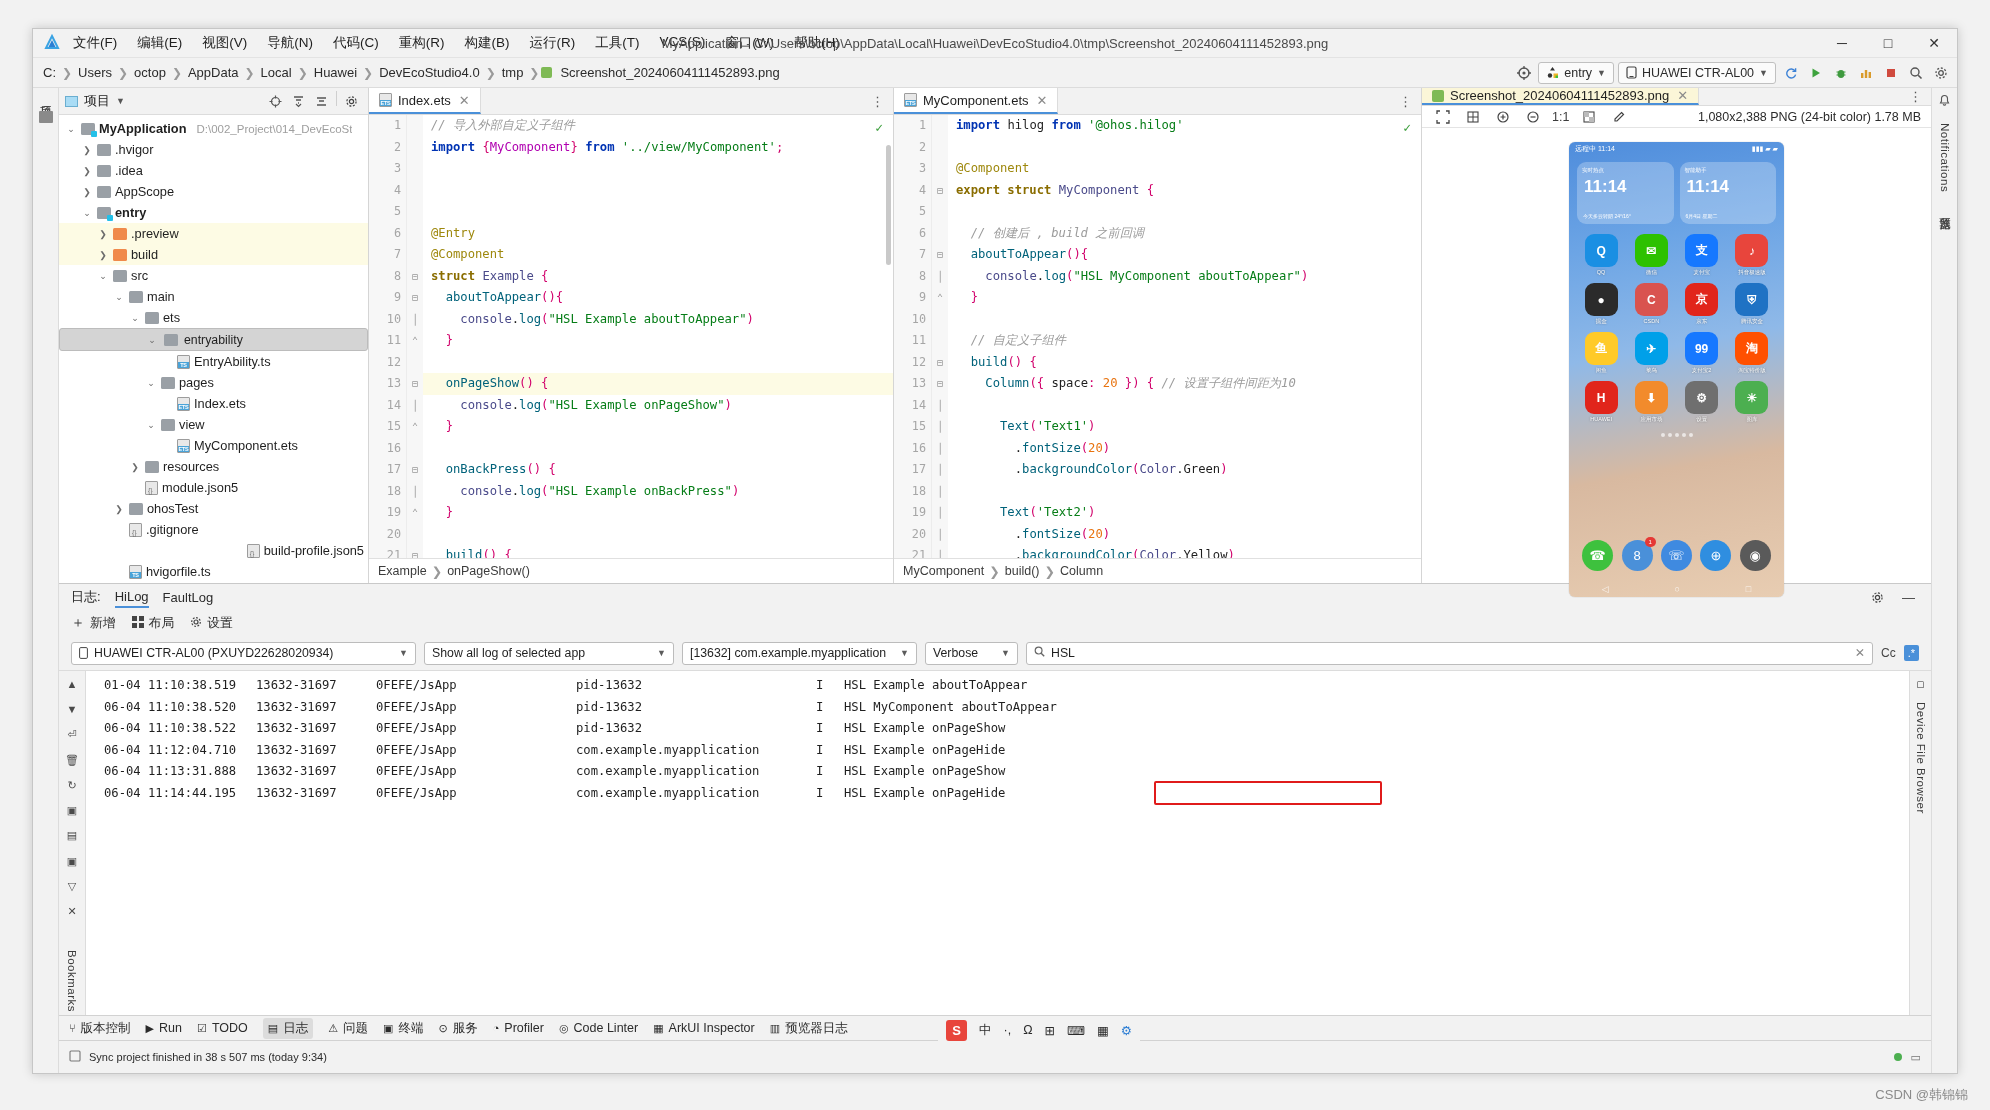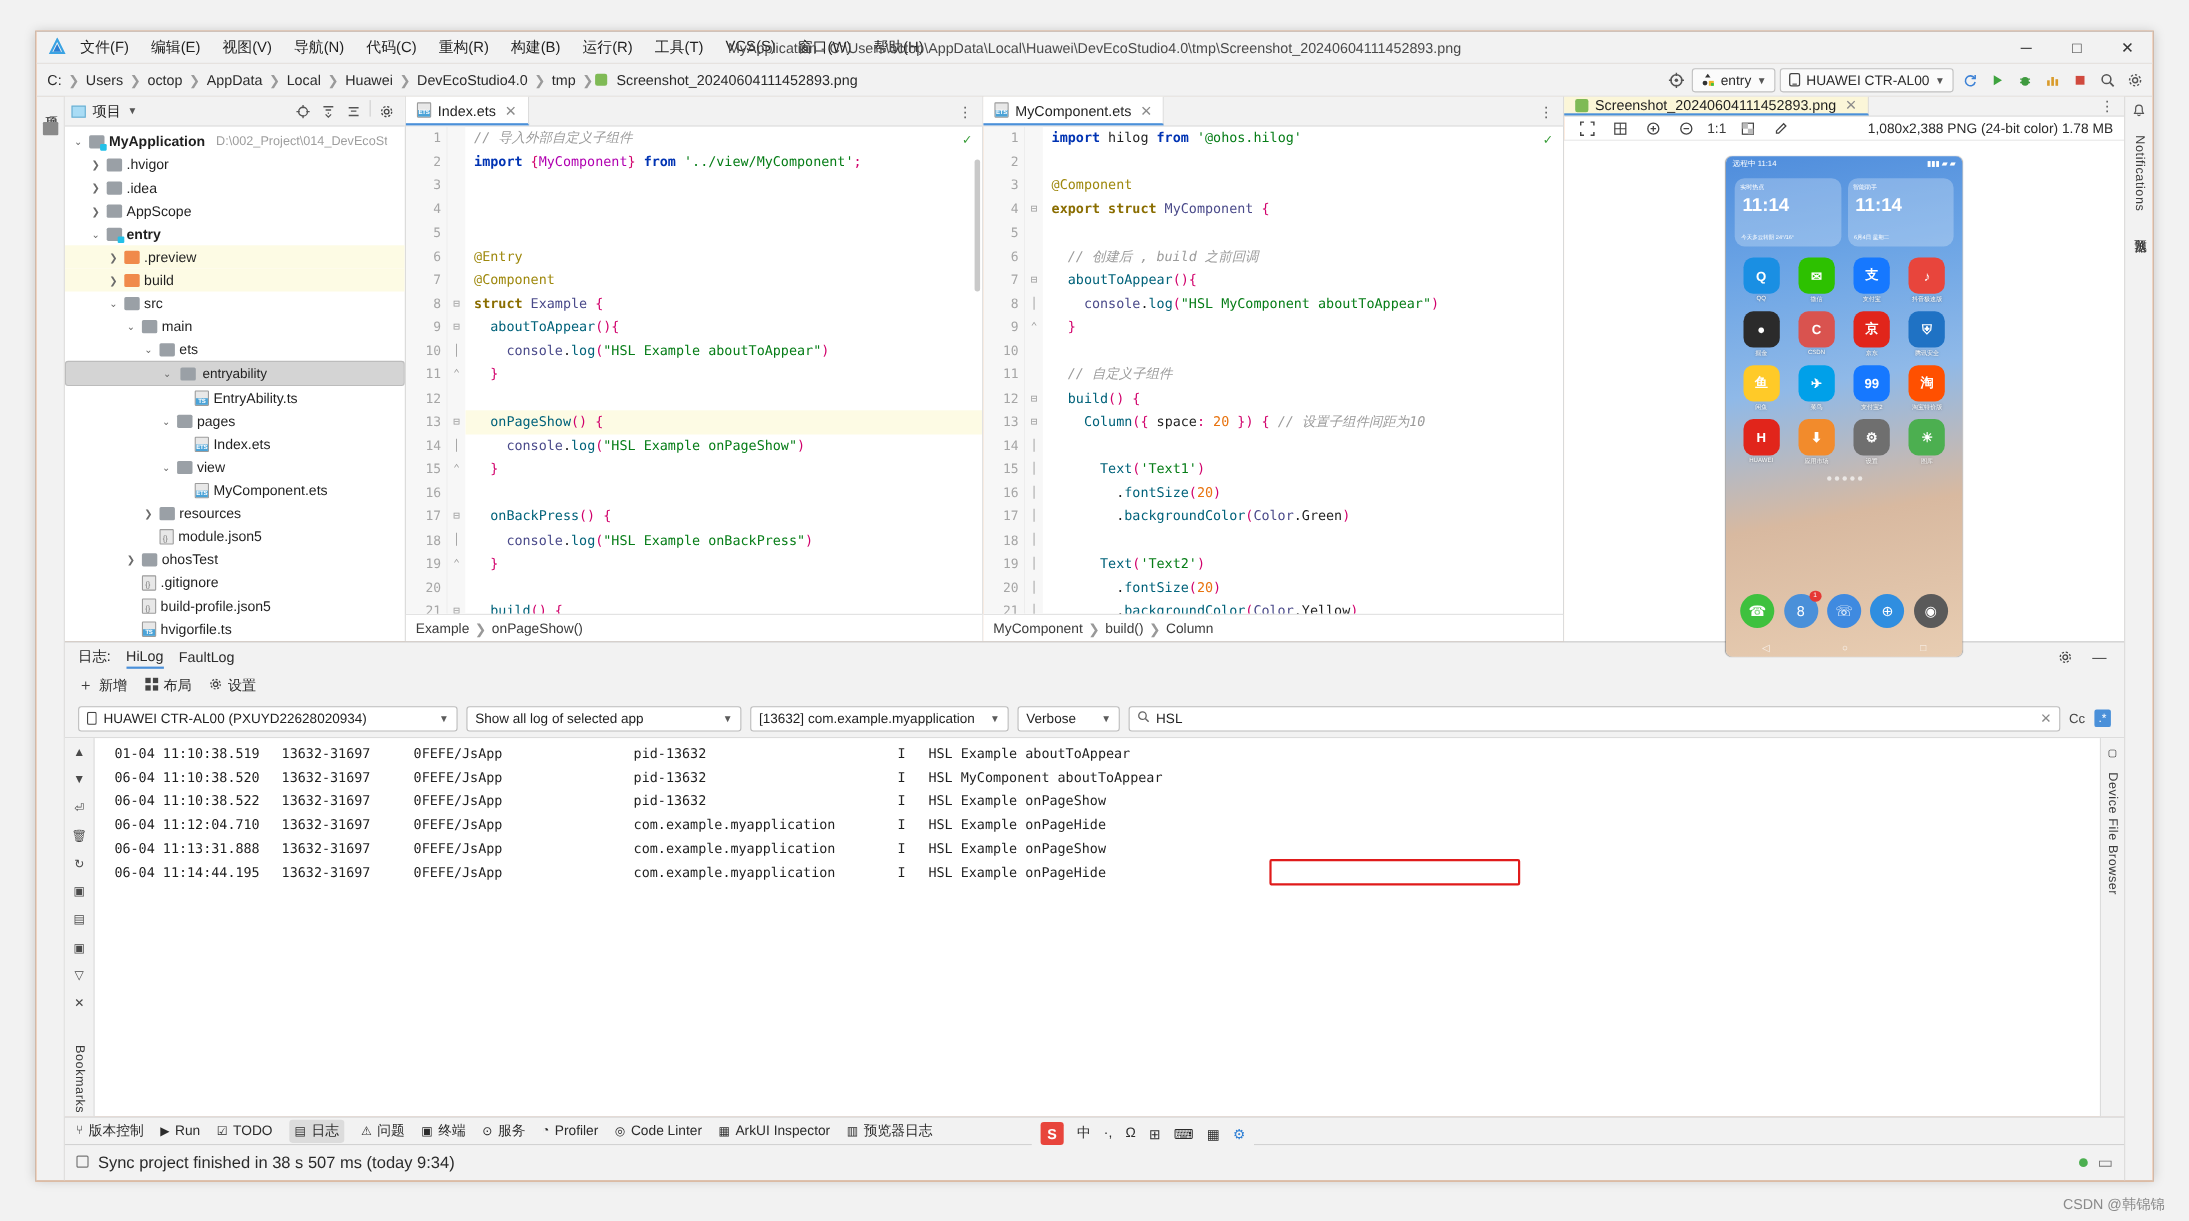--- a/index.html
+++ b/index.html
@@ -198,21 +198,21 @@
 
   
   .bottomstrip{
     height:25px; background:#f2f2f2; border-top:1px solid #d2d2d2;
     display:flex; align-items:center; gap:15px; padding:0 10px; font-size:12.5px; color:#2b2b2b;
   }
   .bs{ display:flex;align-items:center;gap:5px;}
   .bs.act{ background:#dcdcdc; border-radius:3px; padding:2px 5px;}
   .statusbar{
     height:24px; background:#f2f2f2; border-top:1px solid #d2d2d2;
-    display:flex;align-items:center; gap:8px; padding:16px 10px; font-size:15px; color:#2b2b2b;
+    display:flex;align-items:center; gap:8px; padding:16px 10px; font-size:11px; color:#2b2b2b;
   }
   .status-right{ margin-left:auto; display:flex; align-items:center; gap:9px;}
   .dotg{ width:8px;height:8px;border-radius:50%;background:#4caf50;}
 
   
   .imebar{
     position:absolute; left:905px; bottom:30px;
     height:26px; display:flex; align-items:center; gap:12px;
     background:#f2f2f2; padding:0 8px; font-size:12.5px; color:#2b2b2b; z-index:5;
   }
@@ -491,21 +491,21 @@
               <div class="trow" style="padding-left: 54px;">
                 <span class="arrow">❯</span>
                 <span class="fol"></span>
                 <span class="tlabel">ohosTest</span>
               </div>
               <div class="trow" style="padding-left: 54px;">
                 <span class="arrow"></span>
                 <span class="fic json"></span>
                 <span class="tlabel">.gitignore</span>
               </div>
-              <div class="trow" style="padding-left: 54px;">
+              <div class="trow" style="padding-left: 54px; justify-content: flex-end;">
                 <span class="arrow"></span>
                 <span class="fic json"></span>
                 <span class="tlabel">build-profile.json5</span>
               </div>
               <div class="trow" style="padding-left: 54px;">
                 <span class="arrow"></span>
                 <span class="fic">
                   <b>TS</b>
                 </span>
                 <span class="tlabel">hvigorfile.ts</span>

